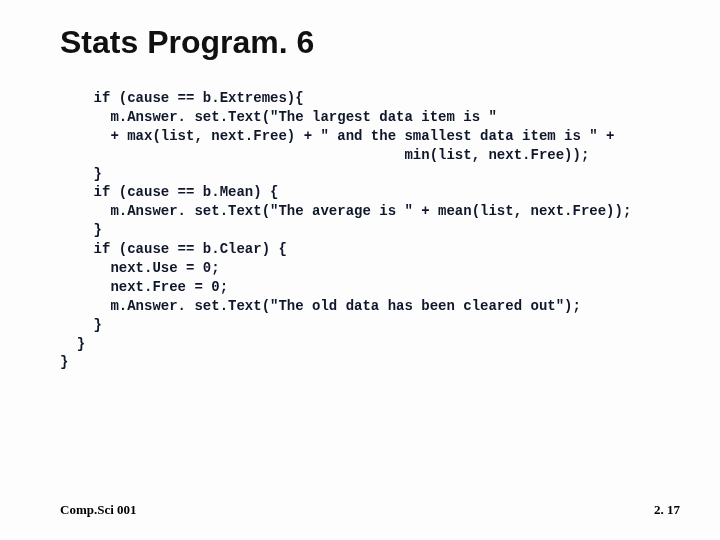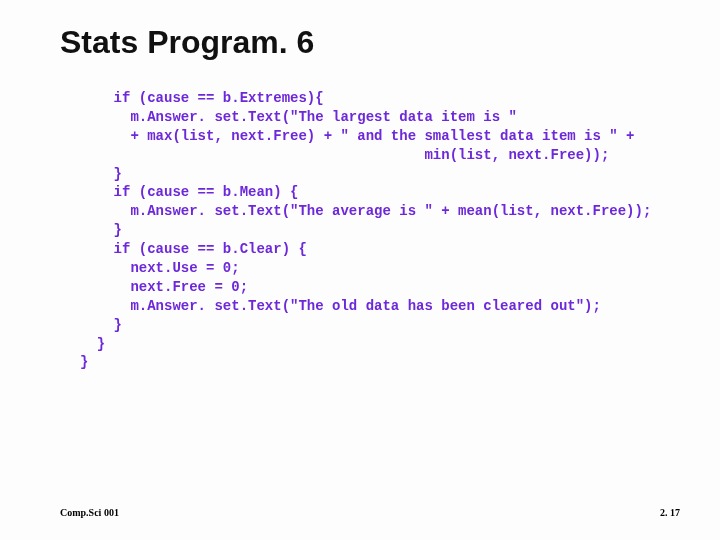--- a/index.html
+++ b/index.html
@@ -21,34 +21,33 @@
   .title {
     font-size: 32px;
     font-weight: bold;
     color: #111;
     margin-bottom: 28px;
   }
   .code {
     font-family: "Courier New", Courier, monospace;
     font-size: 14px;
     font-weight: bold;
-    color: #6d28d9;
+    color: #0f172a;
     white-space: pre;
     line-height: 1.35;
-    margin-left: 20px;
   }
   .footer {
     position: absolute;
     left: 60px;
     right: 40px;
     bottom: 22px;
     display: flex;
     justify-content: space-between;
     font-family: "Times New Roman", Times, serif;
-    font-size: 10px;
+    font-size: 13px;
     font-weight: bold;
     color: #000;
   }
 </style>
 </head>
 <body>
 
 <div class="slide">
   <div class="title">Stats Program. 6</div>
   <div class="code">    if (cause == b.Extremes){

